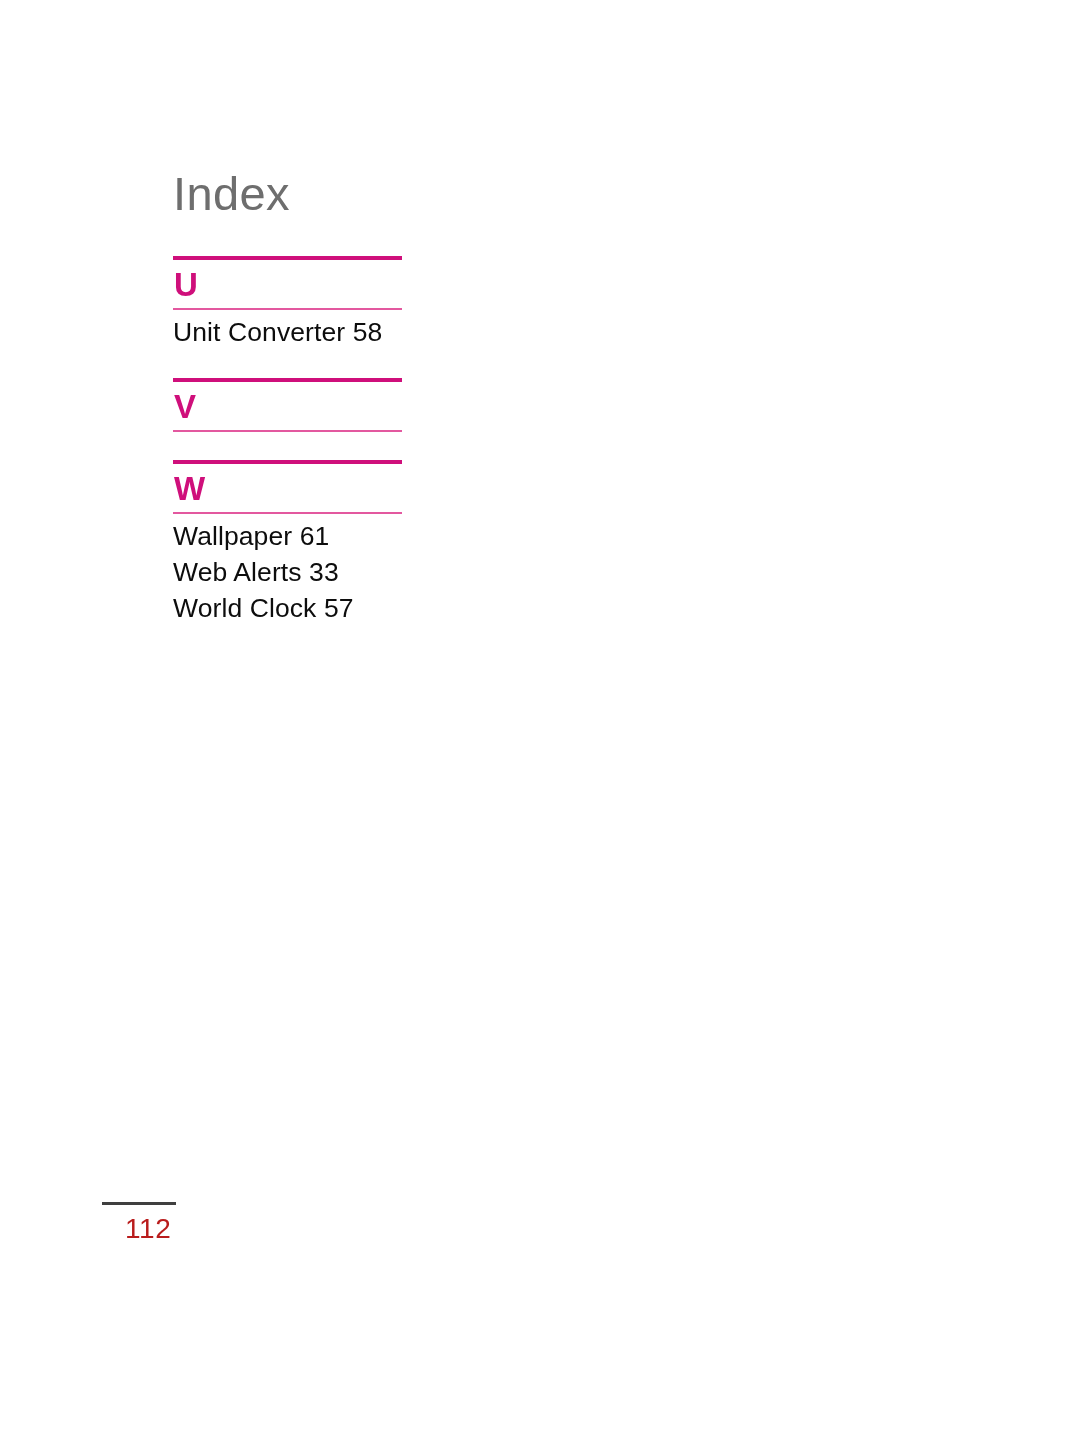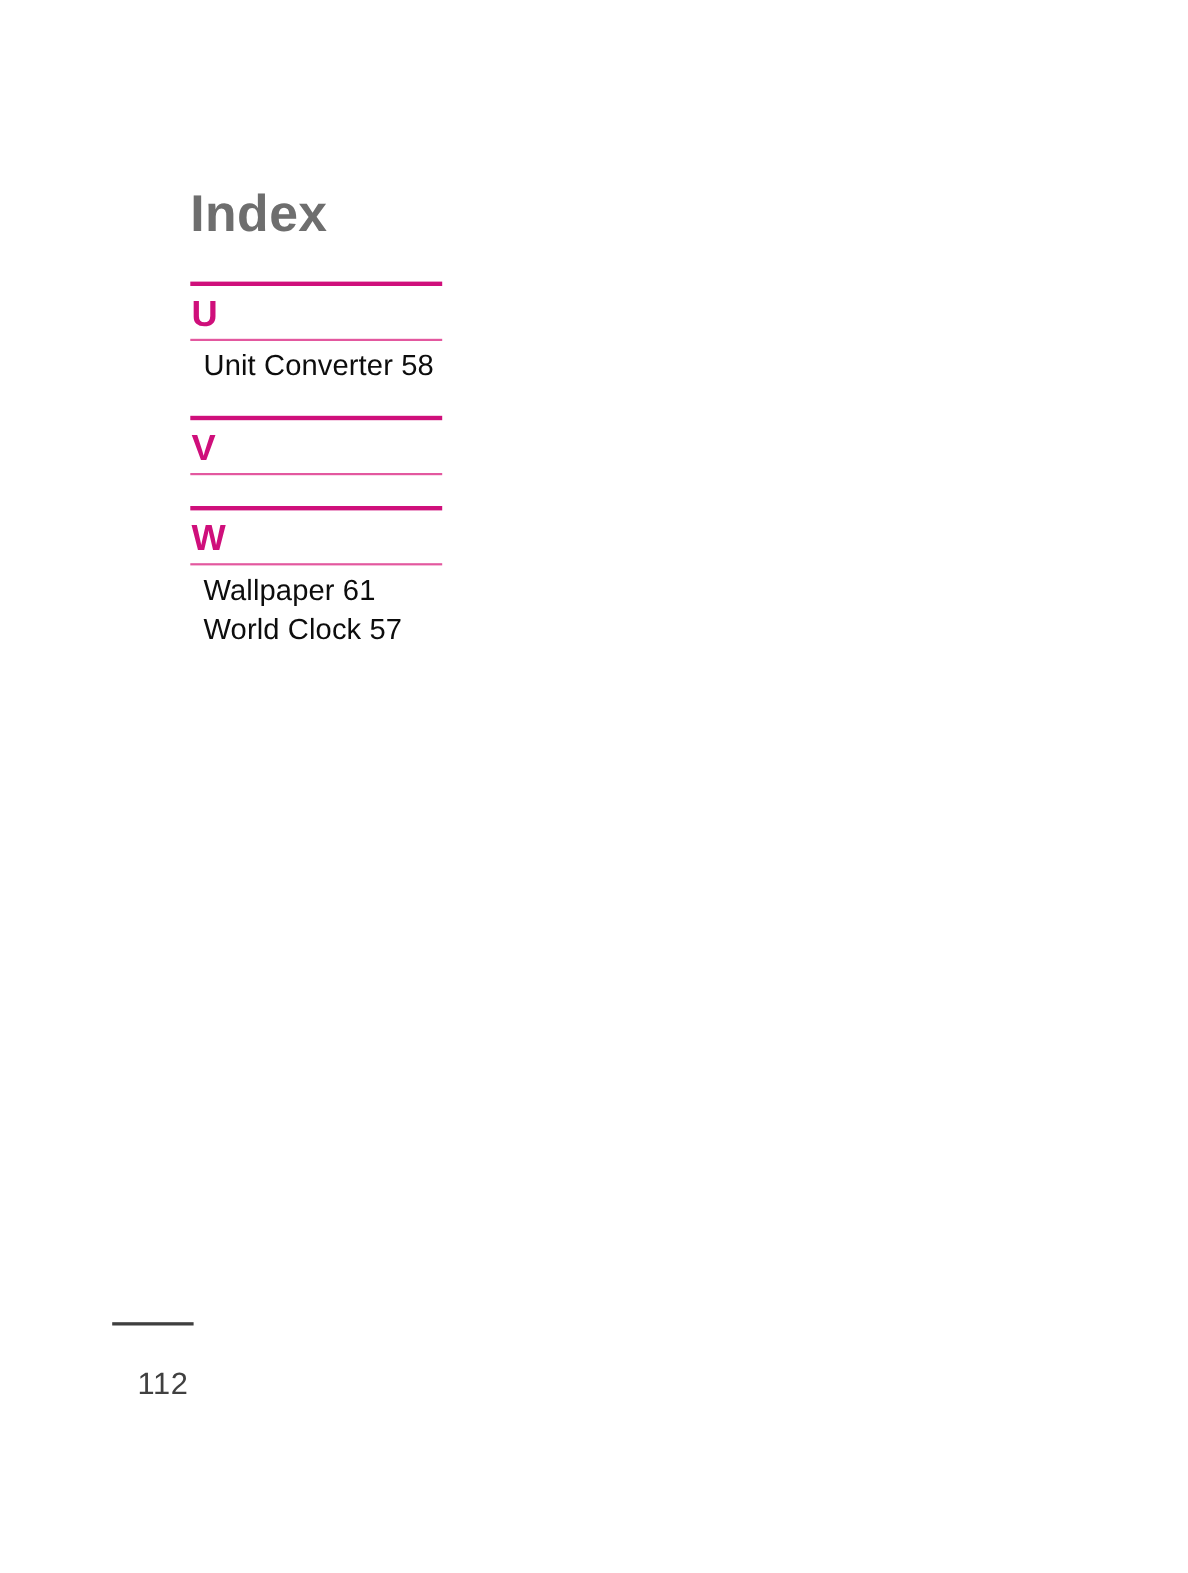--- a/index.html
+++ b/index.html
@@ -20,21 +20,21 @@
     inset: 0;
     background: #ffffff;
   }
 
   
   .page-title {
     position: absolute;
     left: 173px;
     top: 168px;
     font-size: 47px;
-    font-weight: 700;
+    font-weight: 400;
     letter-spacing: 0.4px;
     color: #6e6e6e;
     line-height: 1.1;
   }
 
   
   .index-column {
     position: absolute;
     left: 173px;
     top: 256px;
@@ -71,41 +71,40 @@
     margin: 0;
     padding: 4px 0 0 0;
   }
   .entry-list li {
     font-size: 26.5px;
     font-weight: 400;
     color: #111111;
     line-height: 36px;
     color: #0d0d0d;
     letter-spacing: 0.1px;
-    margin-left: 12px;
   }
 
   
   .footer {
     position: absolute;
     left: 102px;
     top: 1202px;
     width: 200px;
   }
   .footer-rule {
     width: 74px;
     height: 3px;
     background: #3f3f3f;
   }
   .page-number {
-    margin-top: 39px;
+    margin-top: 10px;
     margin-left: 23px;
     font-size: 28px;
     font-weight: 400;
-    color: #404040;
+    color: #b91c1c;
     letter-spacing: 0.6px;
     line-height: 1;
   }
 </style>
 </head>
 <body>
 
 <div class="page">
 
   <div class="page-title">Index</div>
@@ -126,20 +125,21 @@
       <div class="section-letter">V</div>
       <div class="rule-thin"></div>
     </div>
 
     <div class="index-section">
       <div class="rule-thick"></div>
       <div class="section-letter">W</div>
       <div class="rule-thin"></div>
       <ul class="entry-list">
         <li>Wallpaper 61</li>
+        <li>Web Alerts 33</li>
         <li>World Clock 57</li>
       </ul>
     </div>
 
   </div>
 
   <div class="footer">
     <div class="footer-rule"></div>
     <div class="page-number">112</div>
   </div>

